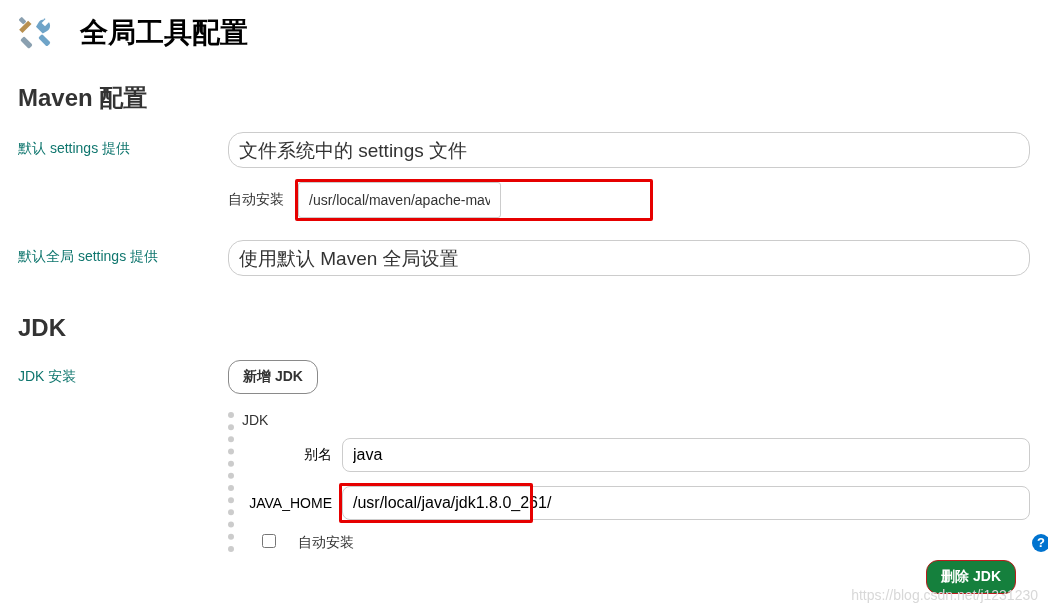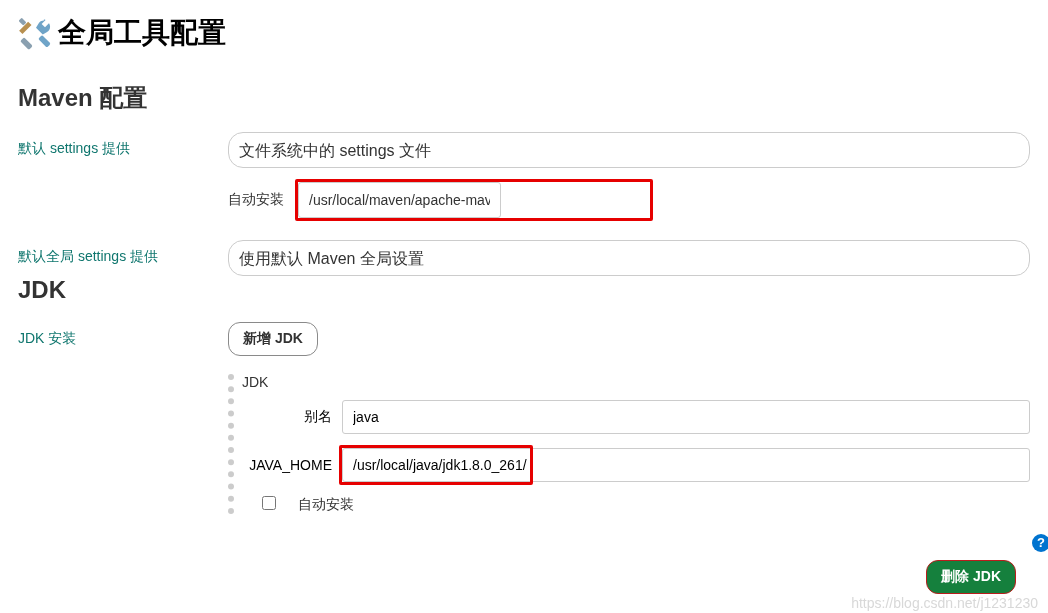--- a/index.html
+++ b/index.html
@@ -1,45 +1,45 @@
 <!DOCTYPE html>
 <html><head>
 <meta charset="utf-8">
 <style>
   * { box-sizing: border-box; margin: 0; padding: 0; }
   body { font-family: Arial, "Microsoft YaHei", sans-serif; background: #fff; color: #333; width: 1048px; height: 613px; overflow: hidden; position: relative; }
   .container { padding: 14px 18px 0 18px; }
-  .header-row { display: flex; align-items: flex-end; gap: 4px; margin-bottom: 30px; }
+  .header-row { display: flex; align-items: center; gap: 26px; margin-bottom: 30px; }
   .wrench-icon { width: 36px; height: 36px; flex-shrink: 0; }
   .header-title { font-size: 28px; font-weight: bold; color: #000; }
   .section-title { font-size: 24px; font-weight: bold; color: #333; margin: 0 0 18px 0; }
   .form-layout { display: flex; font-size: 14px; }
   .lbl-col { width: 210px; flex-shrink: 0; padding-top: 8px; color: #0f766e; }
   .ctrl-col { flex: 1; }
-  .select-box { width: 100%; height: 36px; border: 1px solid #ccc; border-radius: 15px; font-size: 16px; padding: 0 10px; background: #fff; color: #333; appearance: none; -webkit-appearance: none; }
+  .select-box { width: 100%; height: 36px; border: 1px solid #ccc; border-radius: 15px; font-size: 19px; padding: 0 10px; background: #fff; color: #333; appearance: none; -webkit-appearance: none; }
   .subrow { display: flex; align-items: center; margin-top: 14px; }
   .sublabel { width: 70px; flex-shrink: 0; font-size: 14px; padding-right: 8px; text-align: left; color: #333; }
   .txt-input { flex: 1; height: 36px; border: 1px solid #ccc; border-radius: 3px; font-size: 14px; padding: 0 10px; color: #333; }
   .red-wrap { border: 3px solid #e60000; border-radius: 2px; }
   .gap-below-maven { margin-bottom: 22px; }
-  .gap-below-global { }
+  .gap-below-global { margin-bottom: 38px; }
   .btn { height: 34px; padding: 0 14px; font-size: 14px; border-radius: 12px; cursor: pointer; }
   .btn-add { border: 1px solid #8a8a8a; background: #fff; color: #333; font-weight: bold; }
   .btn-del { border: 1px solid #b91d1d; background: #15803d; color: #fff; font-weight: bold; }
   .jdk-block { margin-top: 18px; border-left: 6px dotted #ccc; padding-left: 8px; margin-left: 0; }
   .jdk-block .grip-label { font-size: 14px; color: #333; margin-bottom: 10px; }
   .jdk-field { display: flex; align-items: center; margin-bottom: 14px; }
   .jdk-field-label { width: 100px; text-align: right; padding-right: 10px; font-size: 14px; color: #000000; }
   .jdk-field-input-wrap { flex: 1; }
-  .jdk-text { width: 100%; height: 34px; border: 1px solid #ccc; border-radius: 3px; font-size: 14px; padding: 4px 10px; }
+  .jdk-text { width: 100%; height: 34px; border: 1px solid #ccc; border-radius: 8px; font-size: 16px; padding: 4px 10px; }
   .chk-row { display: flex; align-items: flex-start; gap: 22px; position: relative; padding-left: 20px; }
   .chk-row input[type=checkbox] { width: 14px; height: 14px; }
   .help-circle { position: absolute; top: 534px; right: -2px; width: 18px; height: 18px; background: #0073cf; color:#fff; border-radius:50%; font-size:13px; line-height:18px; text-align:center; font-weight:bold; }
   .delete-btn-wrap { position: absolute; top: 560px; right: 32px; }
-  .watermark { position: absolute; bottom: 2px; right: 10px; font-size: 14px; color: #d8d8d8; pointer-events: none; }
+  .watermark { position: absolute; bottom: 10px; right: 10px; font-size: 14px; color: #d8d8d8; pointer-events: none; }
 </style>
 </head>
 <body>
 
 <div class="container">
 
   <div class="header-row">
     <svg class="wrench-icon" viewBox="0 0 64 64">
       <path d="M46 8c-4 0-8 2-10 6l-4 7 12 12 7-4c4-2 6-6 6-10 0-2-1-5-2-6l-7 7-6-6 7-7c-1-1-2-1-3-1z" fill="#6fa4c8"></path>
       <rect x="10" y="38" width="10" height="22" rx="3" fill="#8aa0b0" transform="rotate(-45 15 49)"></rect>

